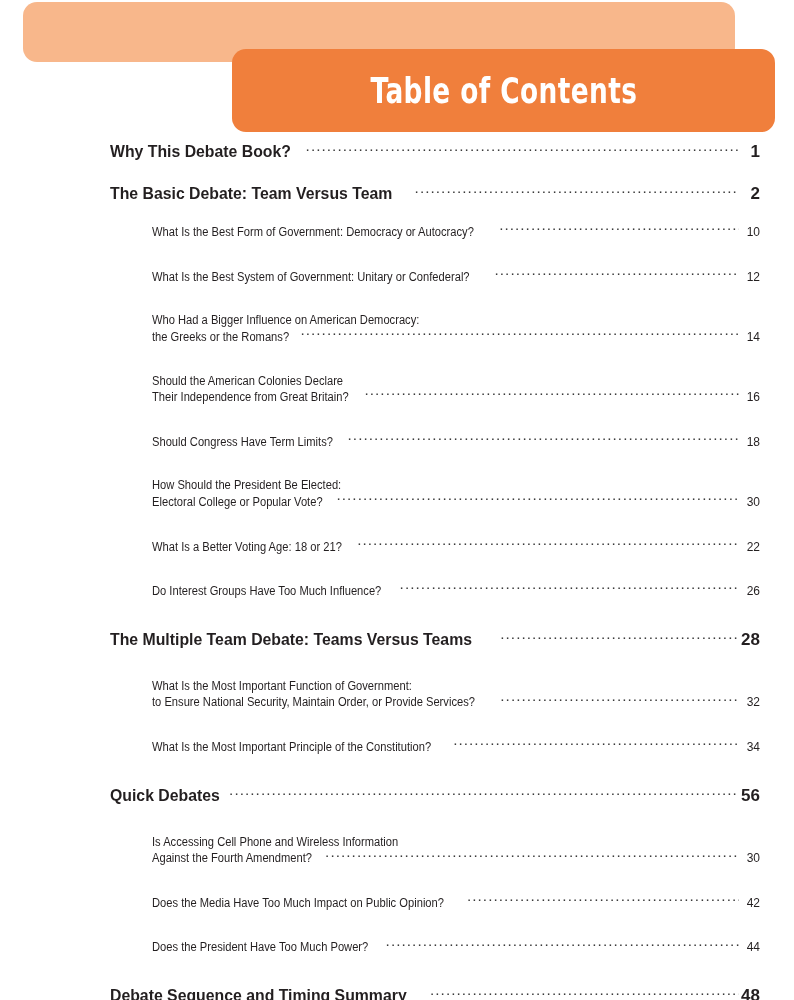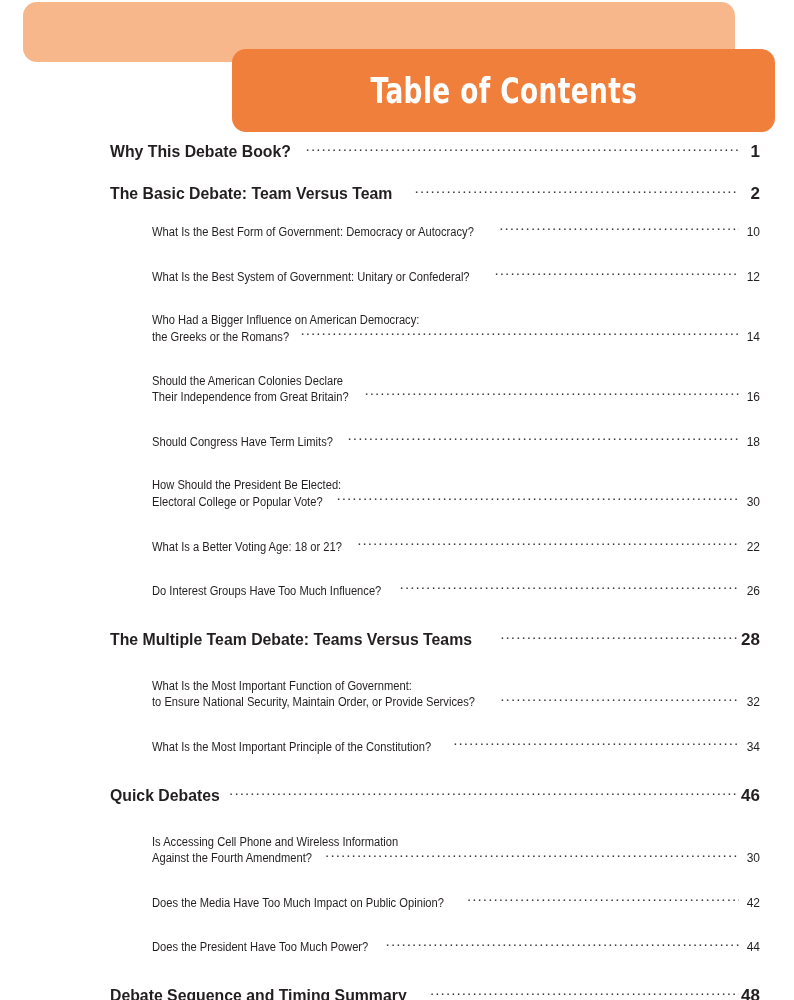--- a/index.html
+++ b/index.html
@@ -242,21 +242,21 @@
       <div class="toc-line">
         <span class="toc-text">What Is the Most Important Principle of the Constitution? </span>
         <span class="toc-leader"></span>
         <span class="toc-page">34</span>
       </div>
     </div>
     <div class="toc-entry level1 gap-md">
       <div class="toc-line">
         <span class="toc-text">Quick Debates </span>
         <span class="toc-leader"></span>
-        <span class="toc-page">46</span>
+        <span class="toc-page">56</span>
       </div>
     </div>
     <div class="toc-entry level2 gap-md">
       <div class="toc-line first-of-two">
         <span class="toc-text">Is Accessing Cell Phone and Wireless Information</span>
       </div>
       <div class="toc-line">
         <span class="toc-text">Against the Fourth Amendment? </span>
         <span class="toc-leader"></span>
         <span class="toc-page">30</span>

